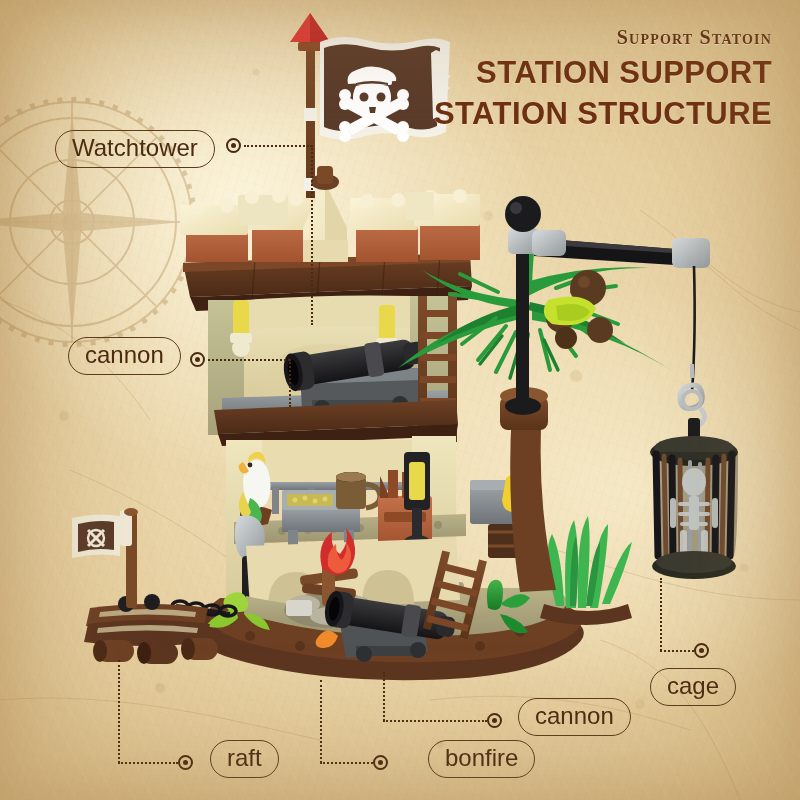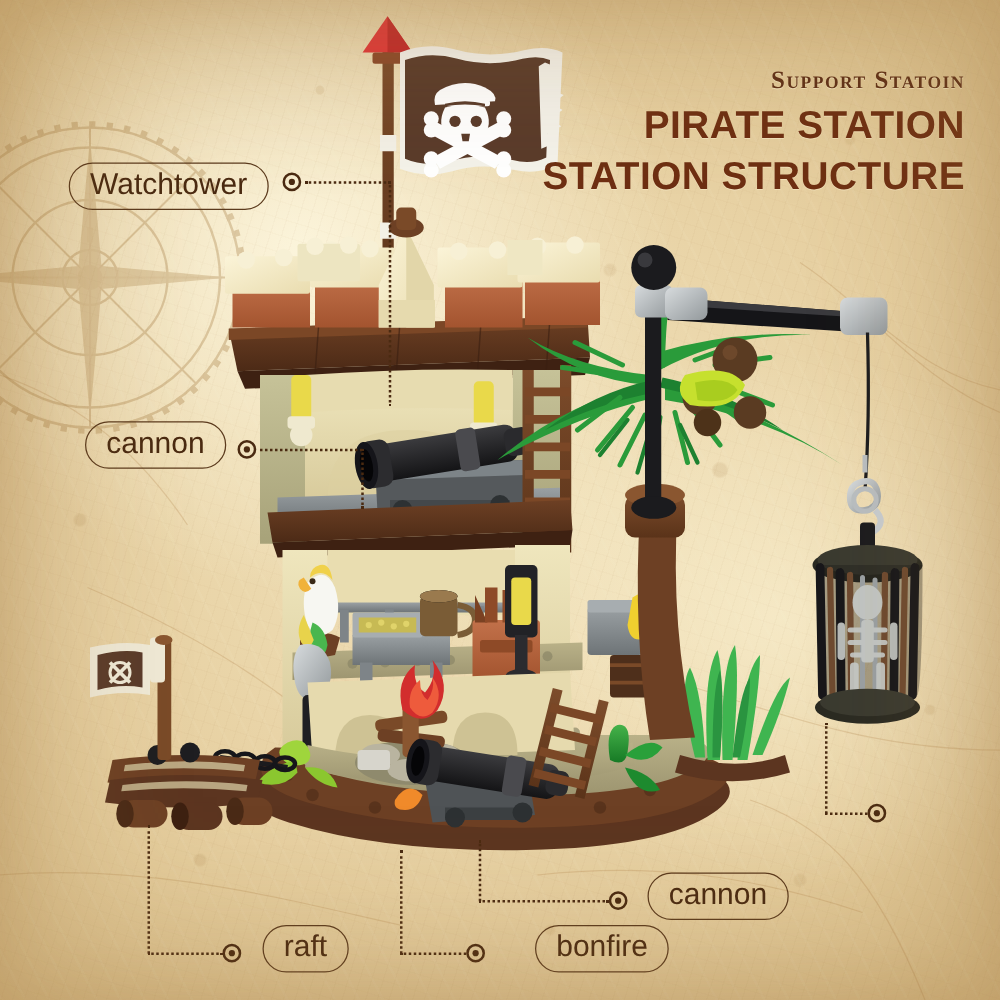--- a/index.html
+++ b/index.html
@@ -42,21 +42,21 @@
   }
   .tex.vig{
     box-shadow:inset 0 0 120px 30px rgba(150,110,55,.30), inset 0 0 40px 4px rgba(170,130,70,.18);
   }
   
   .cracks{position:absolute;inset:0;pointer-events:none;opacity:.5;}
   
   .compass{position:absolute;left:-78px;top:72px;width:300px;height:300px;opacity:.30;pointer-events:none;}
 
   
-  .titlebox{position:absolute;right:28px;top:26px;text-align:right;pointer-events:none;margin-top:27px;}
+  .titlebox{position:absolute;right:28px;top:26px;text-align:right;pointer-events:none;}
   .kicker{
     font-family:"Liberation Serif", serif;
     font-size:20px;letter-spacing:1.2px;color:#5f2f16;
     font-variant:small-caps;font-weight:700;
     text-shadow:0 1px 0 rgba(255,245,215,.55);
     white-space:nowrap;
   }
   .headline{
     font-family:"Liberation Sans", sans-serif;
     font-weight:bold;font-size:31px;line-height:1.14;color:#6e2f12;
@@ -671,21 +671,21 @@
         <path d="M88 530 l16 16"></path>
           <path d="M104 530 l-16 16"></path>
       </g>
       <circle cx="96" cy="538" r="8" fill="none" stroke="#efe9d6" stroke-width="2.4"></circle>
       <ellipse cx="131" cy="512" rx="7" ry="4" fill="#8a5630"></ellipse>
     </g>
   </svg>
 
   <div class="titlebox">
     <div class="kicker">Support Statoin</div>
-    <div class="headline">PIRATE STATION</div>
+    <div class="headline">STATION SUPPORT</div>
     <div class="headline">STATION STRUCTURE</div>
   </div>
 
   <div class="callout" style="left:55px;top:130px;">
     <span class="pill">Watchtower</span>
   </div>
   <div class="marker" style="left:226px;top:138px;"></div>
   <div class="lead h" style="left:244px;top:145px;width:68px;"></div>
   <div class="lead v" style="left:311px;top:145px;height:180px;"></div>
 
@@ -710,18 +710,21 @@
   <div class="lead h" style="left:320px;top:762px;width:53px;"></div>
   <div class="lead v" style="left:320px;top:680px;height:83px;"></div>
 
   <div class="callout" style="left:518px;top:698px;">
     <span class="pill">cannon</span>
   </div>
   <div class="marker" style="left:487px;top:713px;"></div>
   <div class="lead h" style="left:383px;top:720px;width:104px;"></div>
   <div class="lead v" style="left:383px;top:672px;height:49px;"></div>
 
+  <div class="callout" style="left:650px;top:668px;">
+    <span class="pill">cage</span>
+  </div>
   <div class="marker" style="left:694px;top:643px;"></div>
   <div class="lead h" style="left:660px;top:650px;width:34px;"></div>
   <div class="lead v" style="left:660px;top:578px;height:73px;"></div>
 
   <div class="tex vig"></div>
 </div>
 
 </body></html>

